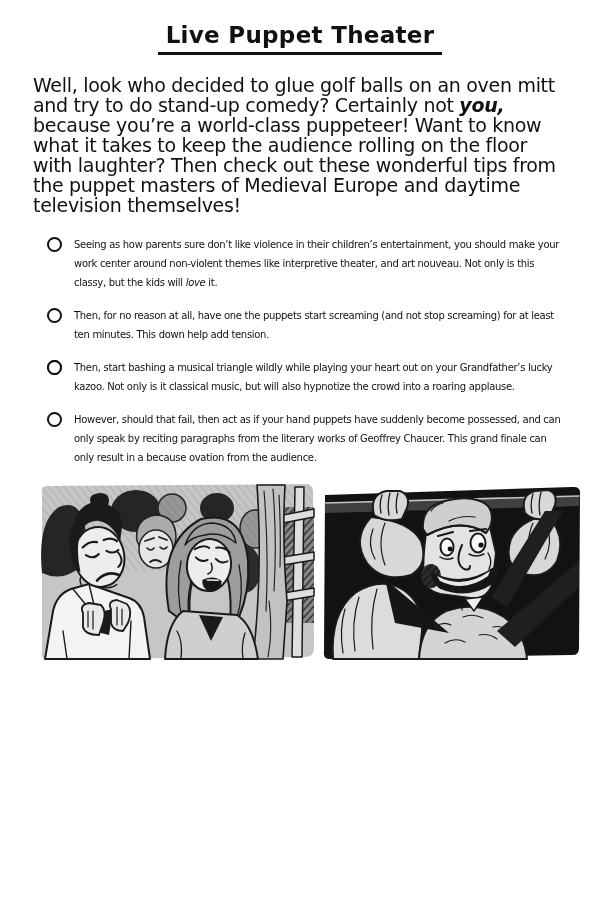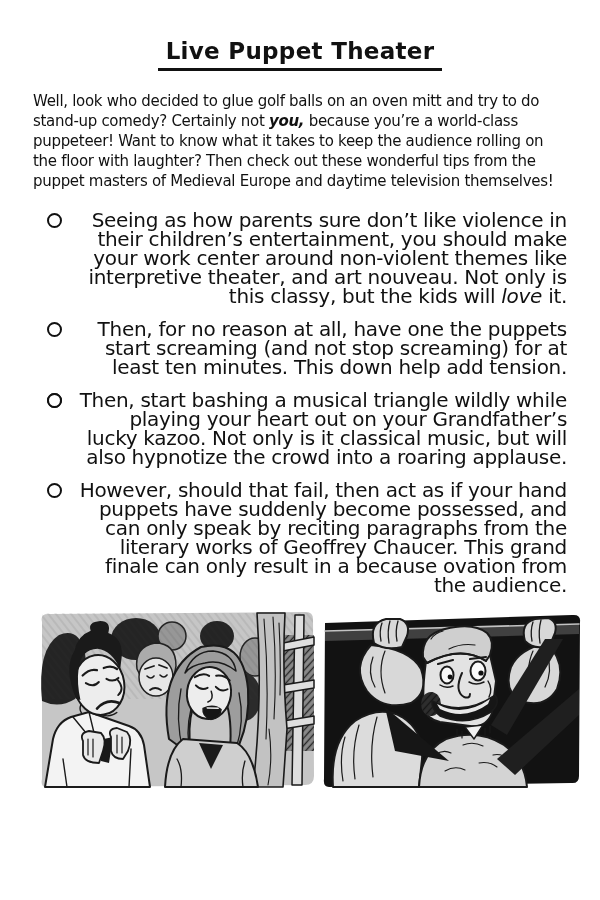--- a/index.html
+++ b/index.html
@@ -2,40 +2,40 @@
 <html><head>
 <meta charset="utf-8">
 <style>
   html,body{margin:0;padding:0;}
   body{
     width:600px;height:900px;overflow:hidden;
     background:#ffffff;color:#111111;
     font-family:"DejaVu Sans", sans-serif;
   }
   .page{padding:22px 33px 0 33px;}
-  .title-wrap{text-align:center;margin:16px;}
+  .title-wrap{text-align:center;margin:0;}
   .page-title{
     display:inline-block;
     font-size:23px;font-weight:bold;letter-spacing:0.3px;
     border-bottom:3px solid #111;
     padding:0 8px 4px 8px;margin:0;
   }
   .intro{
     margin:20px 8px 0 0;
-    font-size:15px;line-height:20px;letter-spacing:-0.3px;
+    font-size:19px;line-height:20px;letter-spacing:-0.3px;
   }
   .em-bi{font-weight:bold;font-style:italic;}
   .em-i{font-style:italic;}
   ul.tips{
     list-style:none;margin:20px 0 0 0;padding:0 0 0 14px;
   }
   ul.tips li{
     position:relative;
     padding-left:27px;margin-bottom:14px;
-    font-size:20px;line-height:19px;letter-spacing:-0.3px;text-align:right;
+    font-size:10px;line-height:19px;letter-spacing:-0.3px;
   }
   ul.tips li .bullet{
     position:absolute;left:0;top:2px;
     width:11px;height:11px;
     border:2.6px solid #111;border-radius:50%;
     background:#fff;
   }
   .art{
     display:block;
     margin:14px auto 0 auto;

